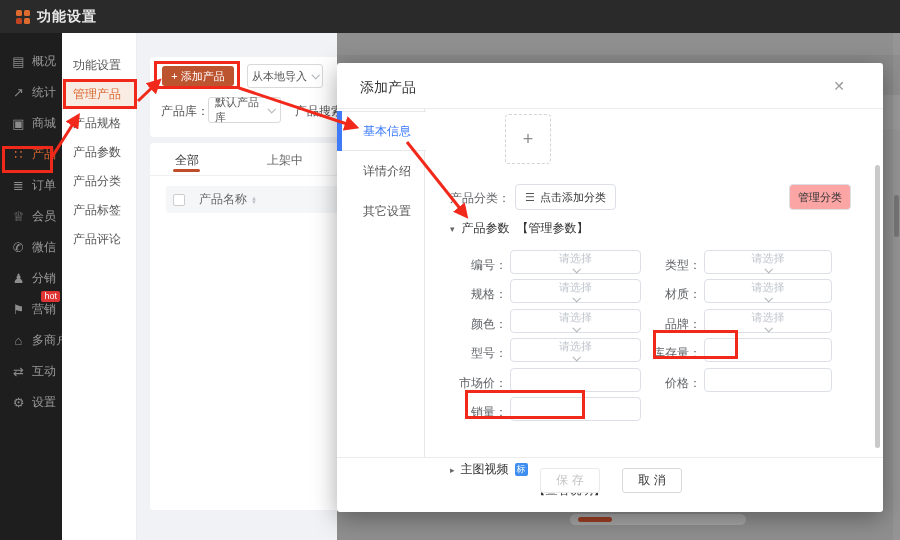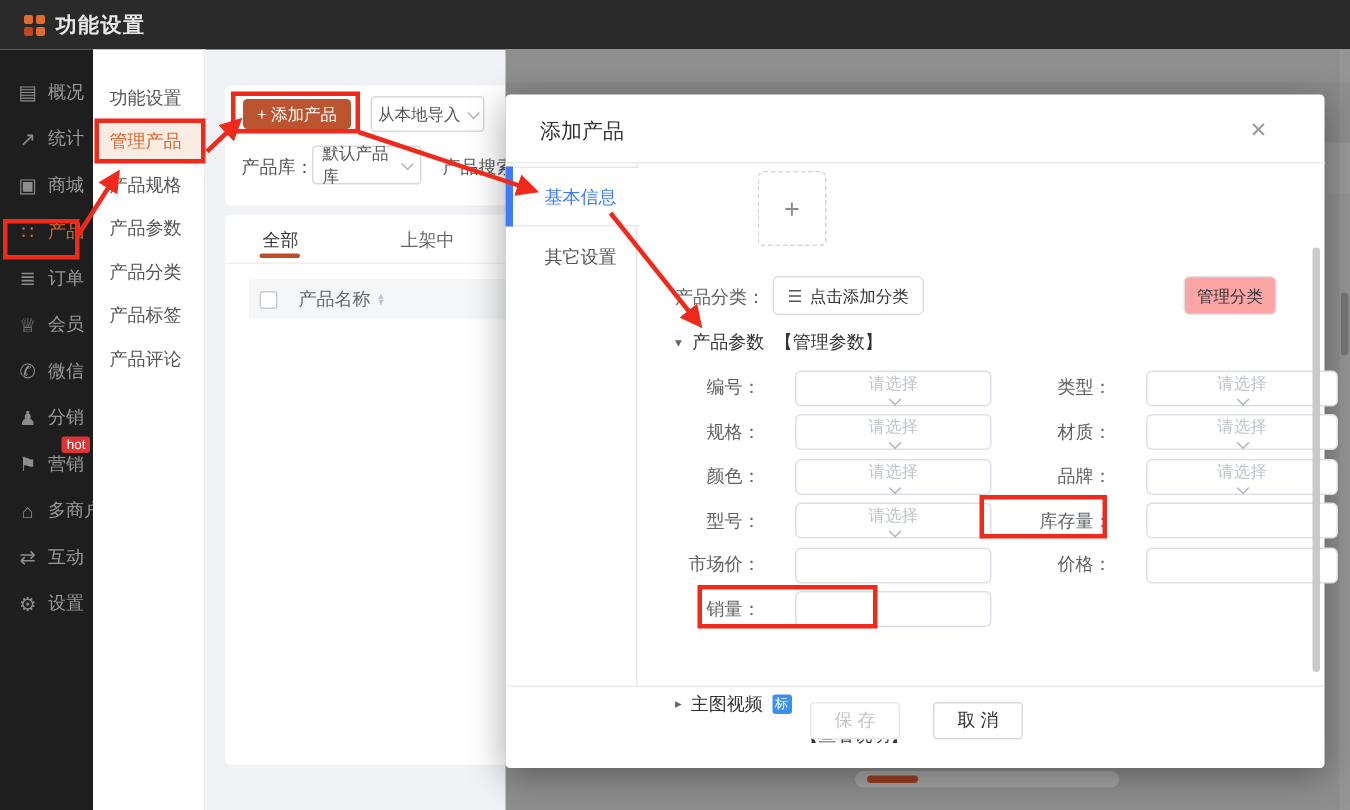--- a/index.html
+++ b/index.html
@@ -67,21 +67,21 @@
   .m-tab.active { color:#3a7afe; width:89px; background:#fff; border-top:1px solid #e8e8e8; border-bottom:1px solid #e8e8e8; margin-top:2px; }
   .m-tab.active::before { content:""; position:absolute; left:0; top:-1px; bottom:-1px; width:5px; background:#3f7bf8; }
   .upload-box { position:absolute; left:168px; top:51px; width:46px; height:50px; border:1px dashed #d4d4d4; border-radius:4px; display:flex; align-items:center; justify-content:center; font-size:18px; color:#8c8c8c; cursor:pointer; }
   .cat-label { position:absolute; left:96px; top:127px; width:77px; text-align:right; font-size:12px; color:#606266;font-family:Liberation Mono, monospace; }
   .cat-btn { position:absolute; left:178px; top:121px; height:26px; padding:0 9px; background:#fff; border:1px solid #dcdfe6; border-radius:4px; font-size:11px; color:#333; display:flex; align-items:center; gap:5px; cursor:pointer; font-family:inherit; }
   .cat-btn .list-ic { font-size:11px; color:#555; }
   .manage-btn { position:absolute; left:452px; top:121px; height:26px; padding:0 8px; background:#fca5a5; border:1px solid #dcdfe6; border-radius:4px; font-size:11px; color:#333; cursor:pointer; font-family:inherit; }
   .params-head { position:absolute; left:113px; top:157px; font-size:12px; color:#333; display:flex; gap:7px; align-items:center; cursor:pointer; }
   .params-head .caret { font-size:9px; color:#666; }
   .form { position:absolute; left:96px; top:181px; }
-  .prow { display:flex; align-items:center; height:29.5px;gap:20px; }
+  .prow { display:flex; align-items:flex-end; height:29.5px; }
   .plabel { width:77px; text-align:right; font-size:12px; color:#606266; padding-right:3px; flex:none; }
   .plabel2 { width:63px; text-align:right; font-size:12px; color:#606266; padding-right:3px; flex:none; }
   .pctrl { height:24px; border:1px solid #dcdfe6; border-radius:4px; background:#fff; display:flex; align-items:center; justify-content:space-between; padding:0 8px; cursor:pointer;flex-direction:column; }
   .w1 { width:131px; } .w2 { width:128px; }
   .pholder { font-size:11px; color:#bfc4cc; }
   .video-row { position:absolute; left:113px; top:377px; display:flex; align-items:center; gap:6px; font-size:12px; color:#333; }
   .video-row .caret { font-size:9px; color:#666; }
   .v-badge { background:#3d8ef0; color:#fff; font-size:9px; line-height:13px; padding:0 2px; border-radius:2px; cursor:pointer; }
   .v-help { cursor:pointer;margin-top:42px; }
   .m-fdiv { position:absolute; left:0; top:394px; width:100%; height:1px; background:#ececec; }
@@ -219,20 +219,21 @@
       <div class="hsb-thumb"></div>
     </div>
 
   <div class="modal">
     <div class="m-title">添加产品</div>
     <div class="m-close">✕</div>
     <div class="m-hdiv"></div>
 
     <div class="m-tabs" id="modal-tabs">
         <div class="m-tab active">基本信息</div>
+        <div class="m-tab">详情介绍</div>
         <div class="m-tab">其它设置</div>
       </div>
 
     <div class="upload-box">
       <span>+</span>
     </div>
 
     <div class="cat-label">产品分类：</div>
     <button class="cat-btn">
       <span class="list-ic">☰</span>

